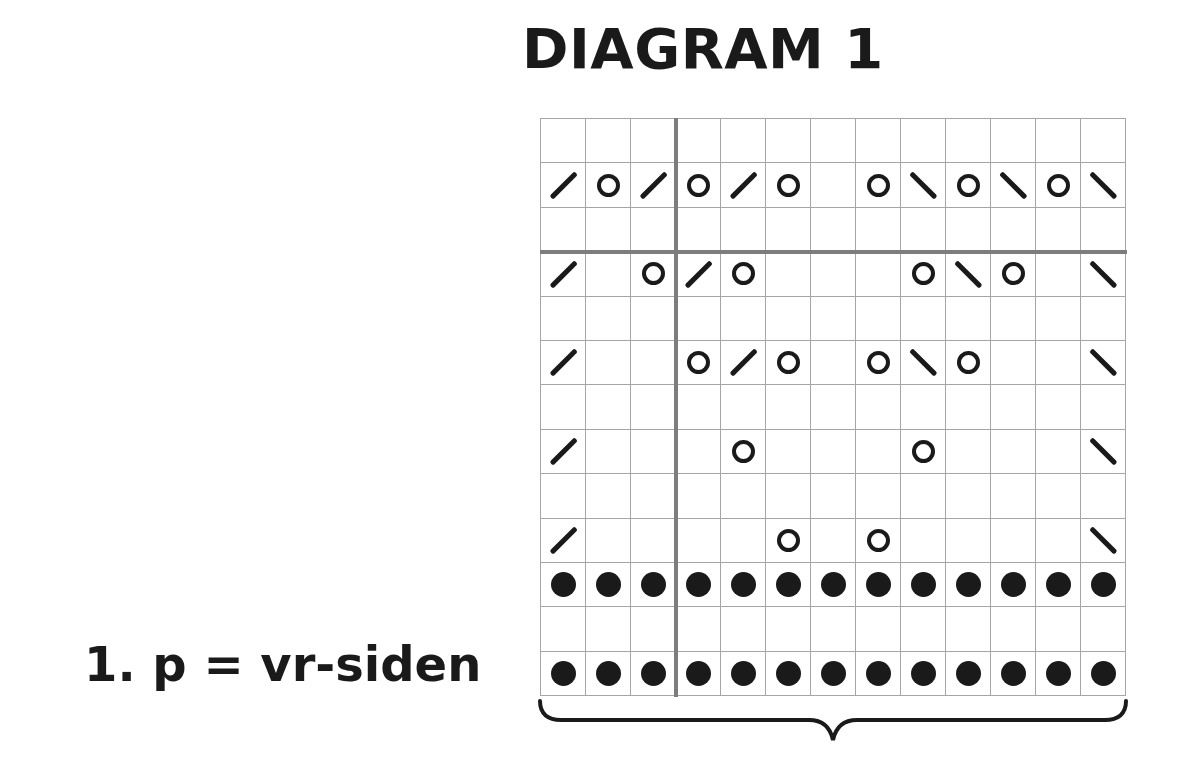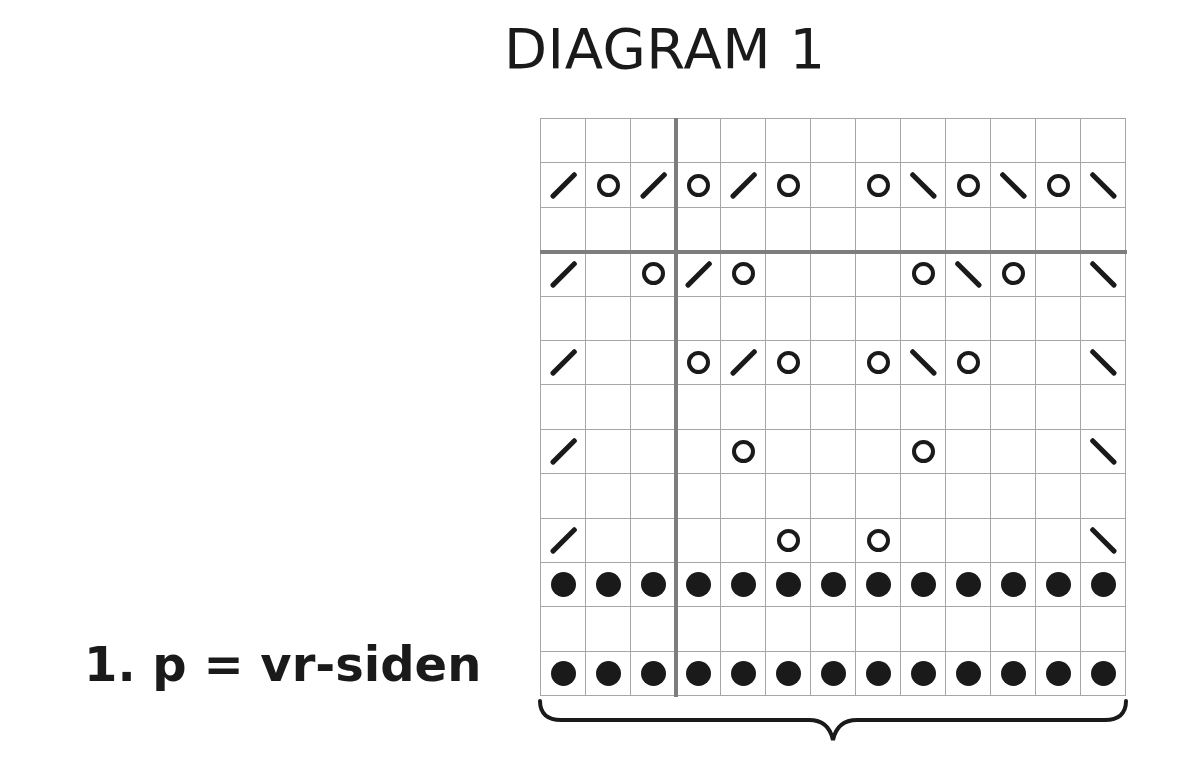--- a/index.html
+++ b/index.html
@@ -11,24 +11,24 @@
   .page{
     position:relative;
     width:1200px;height:772px;
     background:#ffffff;
     font-family:"DejaVu Sans","Liberation Sans",sans-serif;
     color:var(--ink);
     overflow:hidden;
   }
   .title{
     position:absolute;
-    left:504px;top:16px;
+    left:522px;top:16px;
     margin:0;
     font-size:56px;
-    font-weight:normal;
+    font-weight:bold;
     letter-spacing:0.5px;
     color:var(--ink);
     white-space:nowrap;
   }
   .note{
     position:absolute;
     left:84px;top:640px;
     font-size:48px;
     font-weight:bold;
     line-height:1;

